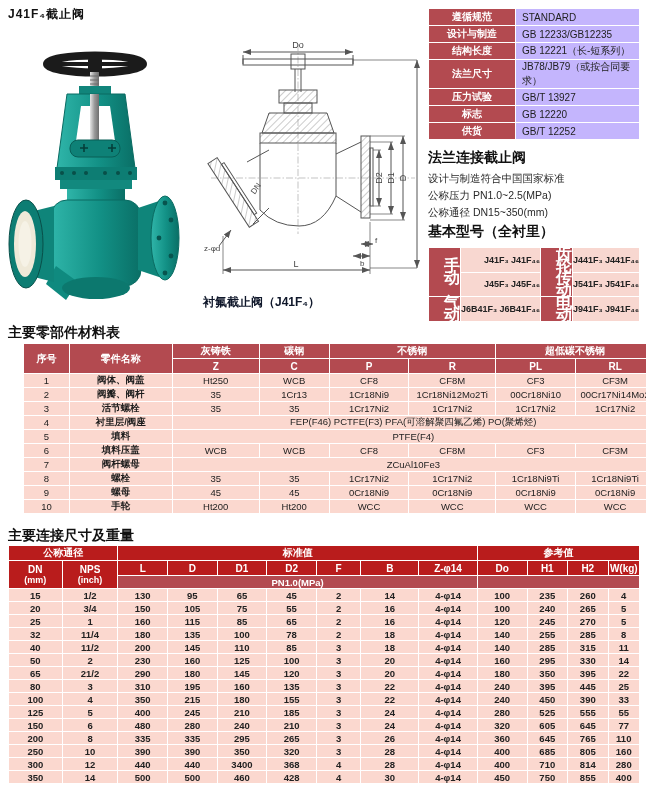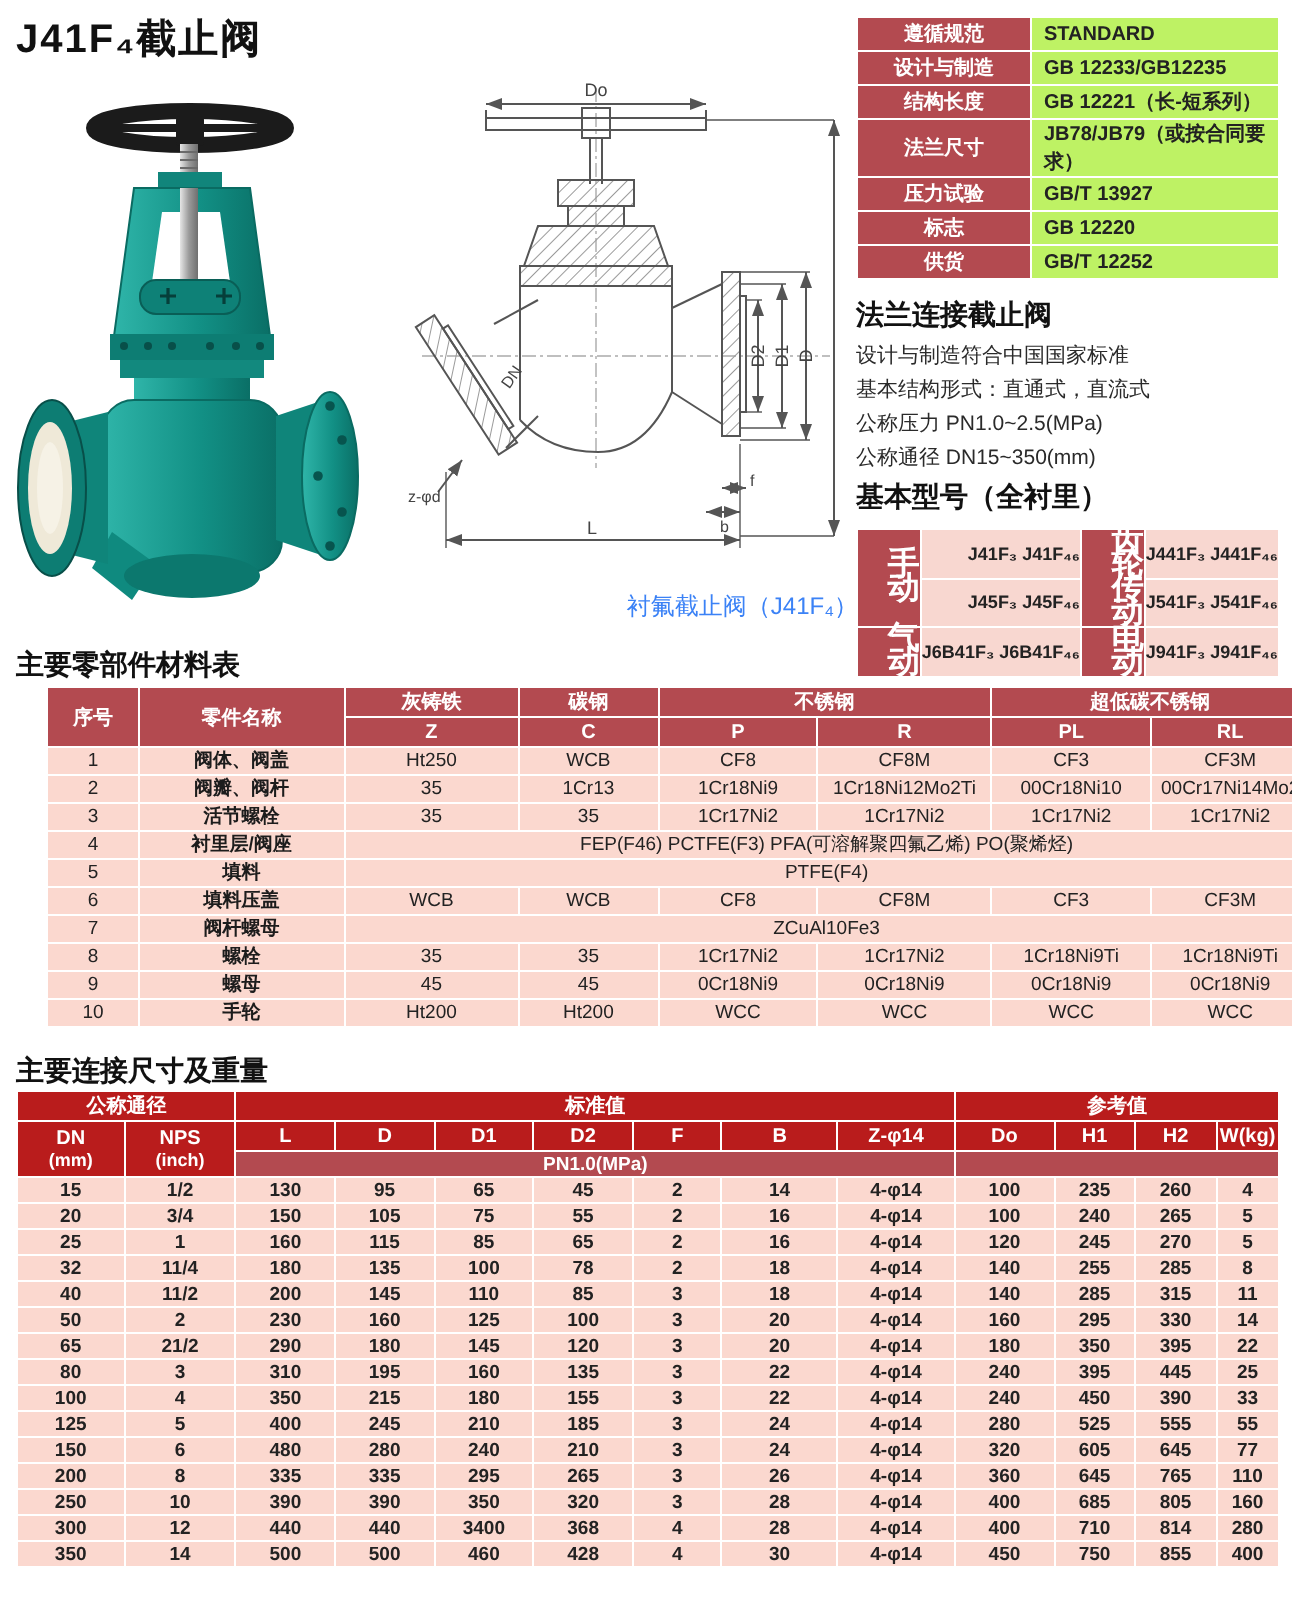--- a/index.html
+++ b/index.html
@@ -1,34 +1,34 @@
 <!DOCTYPE html>
 <html><head>
 <meta charset="utf-8">
 <style>
   * { margin:0; padding:0; box-sizing:border-box; }
   body { background:#e8e8e8; font-family:"Liberation Sans","DejaVu Sans",sans-serif; }
   #page { position:relative; width:646px; height:802px; background:#ffffff; overflow:hidden; margin:0 auto; }
 
-  .page-title { position:absolute; left:8px; top:6px; font-size:20px; font-weight:bold; color:#111; letter-spacing:1px; }
+  .page-title { position:absolute; left:8px; top:6px; font-size:12px; font-weight:bold; color:#111; letter-spacing:1px; }
 
   
   .photo-wrap { position:absolute; left:4px; top:48px; width:202px; height:268px; }
 
   
   .lineart-wrap { position:absolute; left:203px; top:38px; width:226px; height:276px; }
-  .drawing-caption { text-align:right; font-size:12px; font-weight:normal; color:#3b82f6; margin-top:2px; }
+  .drawing-caption { text-align:left; font-size:12px; font-weight:bold; color:#0f172a; margin-top:2px; }
   svg text { font-family:"Liberation Sans","DejaVu Sans",sans-serif; }
 
   
   .right-col { position:absolute; left:428px; top:8px; width:212px; }
   table { border-collapse:separate; border-spacing:1px; width:100%; }
   .spec-table td { height:16px; font-size:10px; }
   .spec-table .sl { background:#b34a50; color:#fff; font-weight:bold; text-align:center; width:86px; }
-  .spec-table .sv { background:#bef264; color:#222; font-weight:bold; padding-left:6px; }
+  .spec-table .sv { background:#c4b5fd; color:#222; font-weight:normal; padding-left:6px; }
 
   .section-heading { font-size:14px; font-weight:bold; color:#111; }
   .flange-heading { margin-top:9px; }
   .flange-lines { margin-top:3px; }
   .flange-lines div { font-size:10.5px; color:#2a2a2a; line-height:17px; }
   .models-heading { margin-top:2px; }
 
   .models-table { margin-top:6px; }
   .models-table td { height:20px; font-size:9px; text-align:right;margin-top:24px; }
   .models-table .ml { background:#b34a50; color:#fff; font-weight:bold; font-size:16px; width:36px; line-height:12px; }
@@ -231,21 +231,20 @@
           <tr>
             <td class="sl">供货</td>
             <td class="sv">GB/T 12252</td>
           </tr>
         </tbody>
     </table>
 
     <div class="section-heading flange-heading">法兰连接截止阀</div>
     <div class="flange-lines">
       <div>设计与制造符合中国国家标准</div>
-      <div>基本结构形式：直通式，直流式</div>
       <div>公称压力 PN1.0~2.5(MPa)</div>
       <div>公称通径 DN15~350(mm)</div>
     </div>
 
     <div class="section-heading models-heading">基本型号（全衬里）</div>
     <table class="models-table">
       <tbody>
         <tr>
           <td class="ml" rowspan="2">手动</td>
           <td class="mv">J41F₃ J41F₄₆</td>

